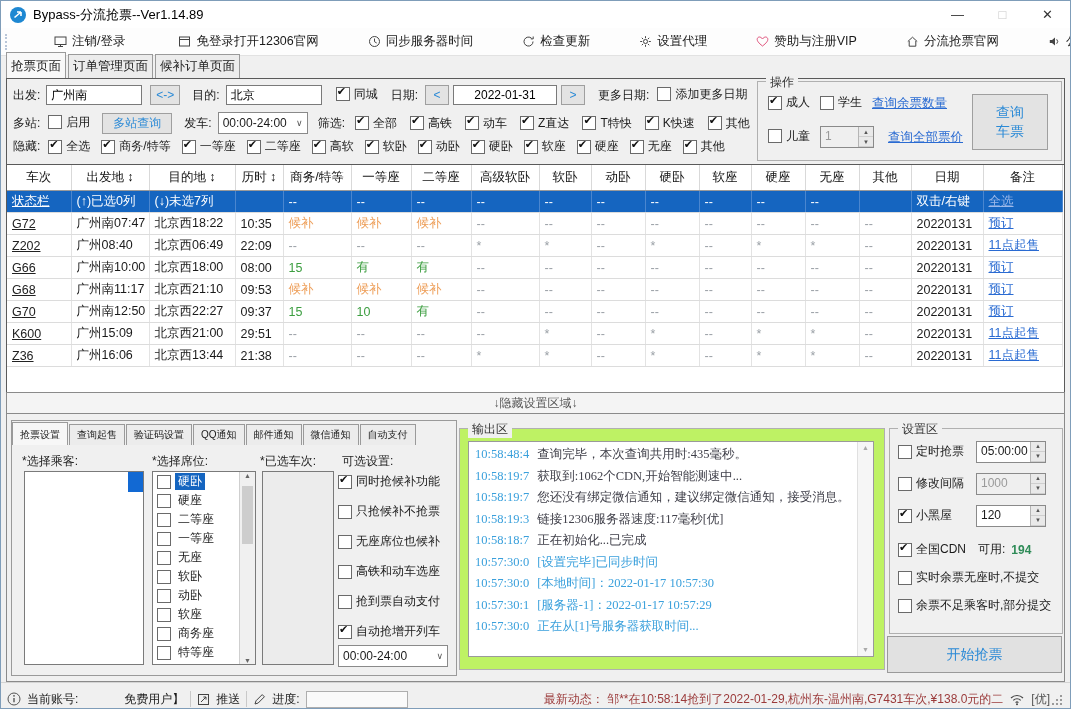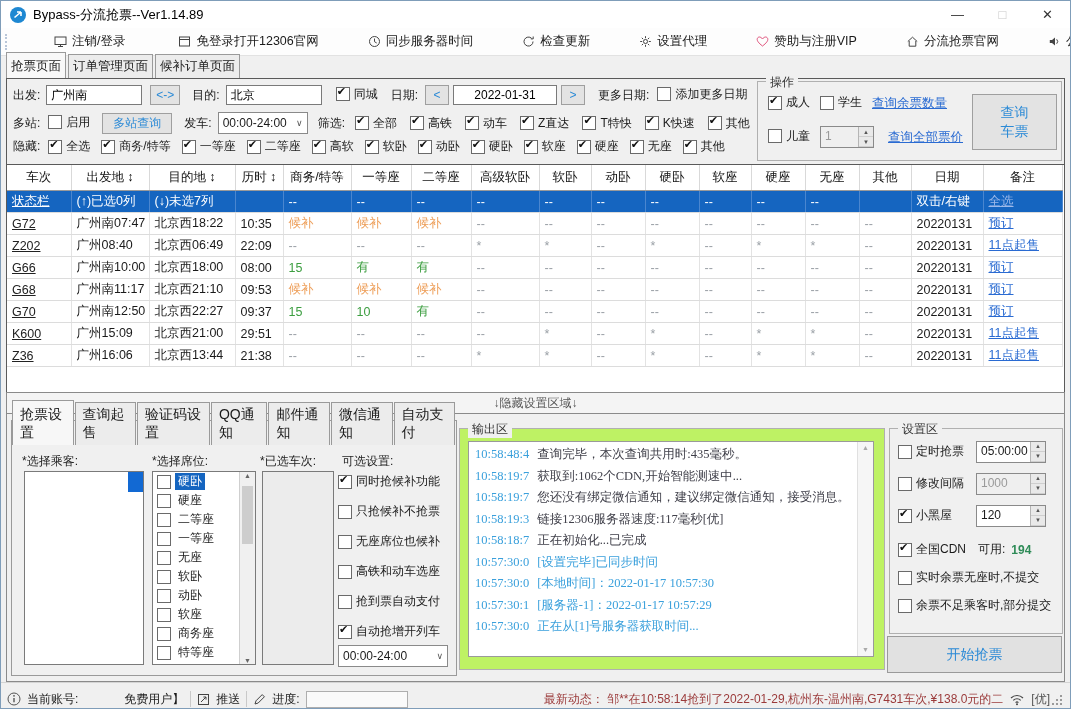--- a/index.html
+++ b/index.html
@@ -53,21 +53,21 @@
   .c-orange{color:#ed9c55;}
   .c-green{color:#3c9e40;}
   .c-gray{color:#9aa0a6;}
   .selink{color:#9db9ea;text-decoration:underline;}
   
   .hidebar{position:absolute;left:5px;top:391px;width:1057px;height:20px;border:1px solid #8a8a8a;background:#f4f4f4;display:flex;align-items:center;justify-content:center;color:#555;}
   
   .bottomwrap{position:absolute;left:5px;top:412px;width:1057px;height:267px;border:1px solid #8a8a8a;background:#f0f0f0;}
   .grabpanel{position:absolute;left:4px;top:6px;width:444px;height:254px;border:1px solid #9a9a9a;background:#f0f0f0;}
   .gtabs{position:absolute;left:0;top:0;display:flex;align-items:flex-end;height:24px;}
-  .gtab{padding:3px 7px;border:1px solid #9a9a9a;border-bottom:none;background:#ececec;margin-right:1px;font-size:14px;}
+  .gtab{padding:3px 7px;border:1px solid #9a9a9a;border-bottom:none;background:#ececec;margin-right:1px;font-size:10px;}
   .gtab.active{background:#f7f7f7;padding-top:5px;}
   .gl{position:absolute;top:32px;color:#222;}
   .whitebox{position:absolute;top:50px;height:192px;background:#fff;border:1px solid #7a7a7a;}
   .bluethumb{position:absolute;right:0;top:0;width:15px;height:20px;background:#1269d3;}
   .seatrow{display:flex;align-items:center;height:19px;padding-left:4px;gap:4px;}
   .seatlbl{padding:0 3px;}
   .seatlbl.hl{background:#1565c0;color:#fff;}
   .sscroll{position:absolute;right:0;top:0;width:15px;height:100%;background:#f0f0f0;border-left:1px solid #cfcfcf;display:flex;flex-direction:column;align-items:center;justify-content:space-between;font-size:7px;color:#666;}
   .sthumb{position:absolute;left:2px;top:14px;width:11px;height:58px;background:#cdcdcd;}
   .optrow{position:absolute;left:326px;display:flex;align-items:center;gap:5px;white-space:nowrap;}
@@ -333,21 +333,21 @@
             </span></span>
         <span id="slot-childcount"><span class="spin disabled">
               <span class="spinval" style="width: 22px;">1</span>
               <span class="spincol">
                 <span class="spinbtn">▲</span>
                 <span class="spinbtn">▼</span>
               </span>
             </span></span>
         <span class="link" style="font-size:12.5px;margin-left:4px">查询全部票价</span>
       </div>
-      <button class="btn blue" style="position:absolute;left:214px;top:12px;width:85px;height:56px;font-size:14px;flex-direction:column;line-height:19px">
+      <button class="btn blue" style="position:absolute;left:214px;top:12px;width:76px;height:56px;font-size:14px;flex-direction:column;line-height:19px">
           <span style="width:32px;white-space:normal">查询车票</span>
         </button>
     </div>
   </div>
 
   <div class="ttablewrap">
     <table class="tt">
       <colgroup id="tt-cols">
           <col style="width: 64px;">
           <col style="width: 78px;">

